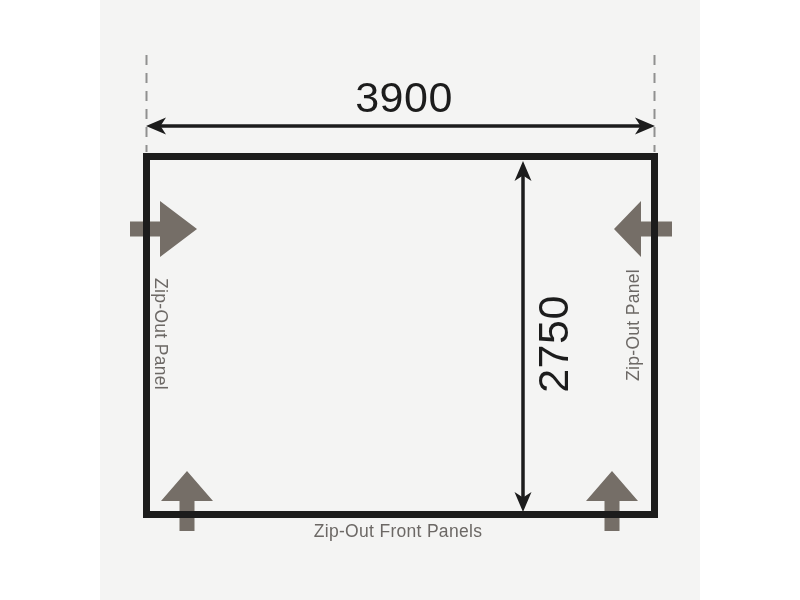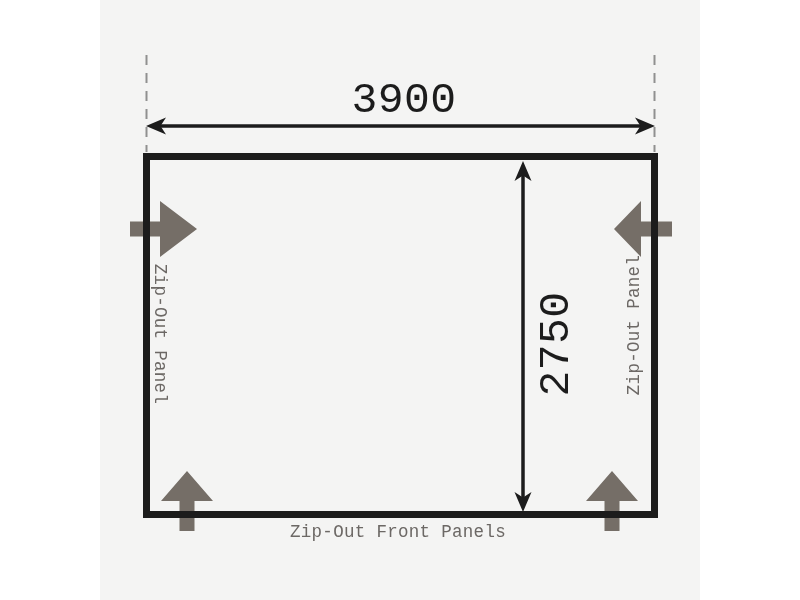--- a/index.html
+++ b/index.html
@@ -1,21 +1,21 @@
 <!DOCTYPE html>
 <html><head>
 <meta charset="utf-8">
 <style>
   html, body { margin: 0; padding: 0; background: #ffffff; }
   .stage {
     position: relative;
     width: 728px;
     height: 600px;
     overflow: hidden;
-    font-family: Liberation Mono, monospace;
+    font-family: Liberation Sans, sans-serif;
     background: #ffffff;
   }
   svg { display: block; }
 
   .card-bg      { fill: #f4f4f3; }
   .guide-dash   { stroke: #909090; stroke-width: 2; stroke-dasharray: 10 8; fill: none; }
   .dim-line     { stroke: #1c1c1c; stroke-width: 3.5; fill: none; }
   .dim-head     { fill: #1c1c1c; stroke: none; }
   .outline-rect { fill: none; stroke: #1c1c1c; stroke-width: 7; }
   .gray-arrow   { fill: #756e67; stroke: none; }

